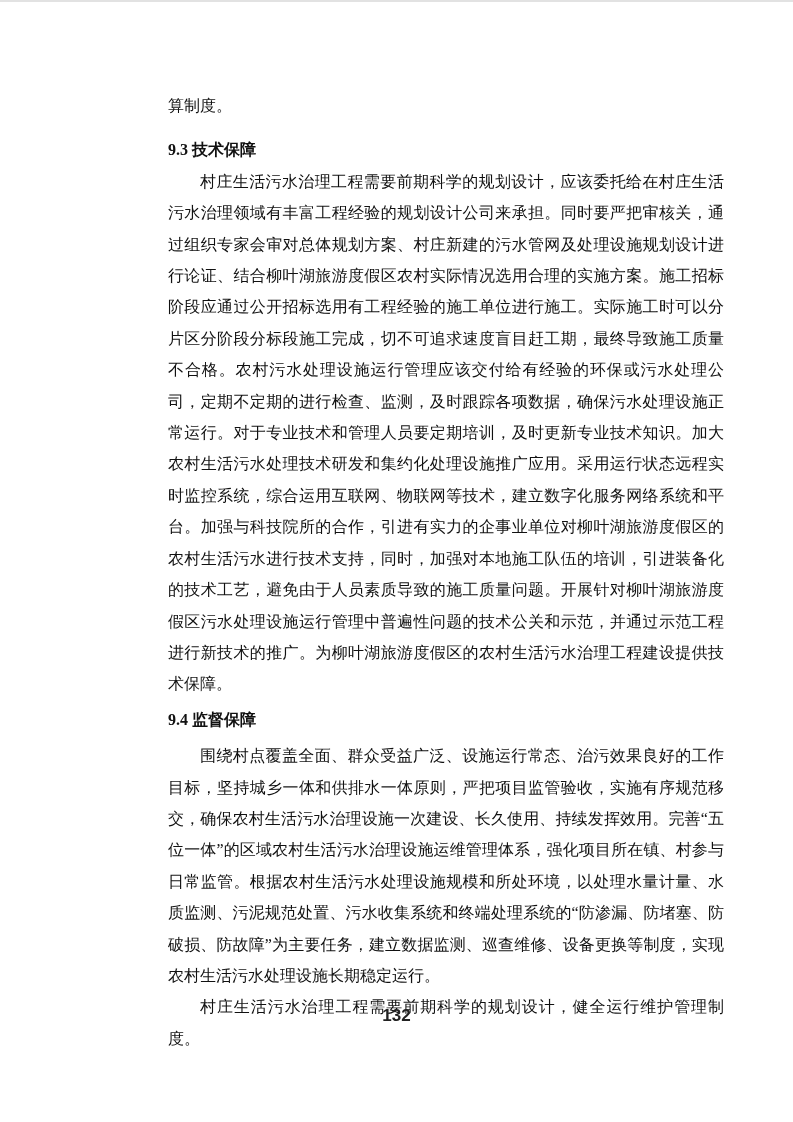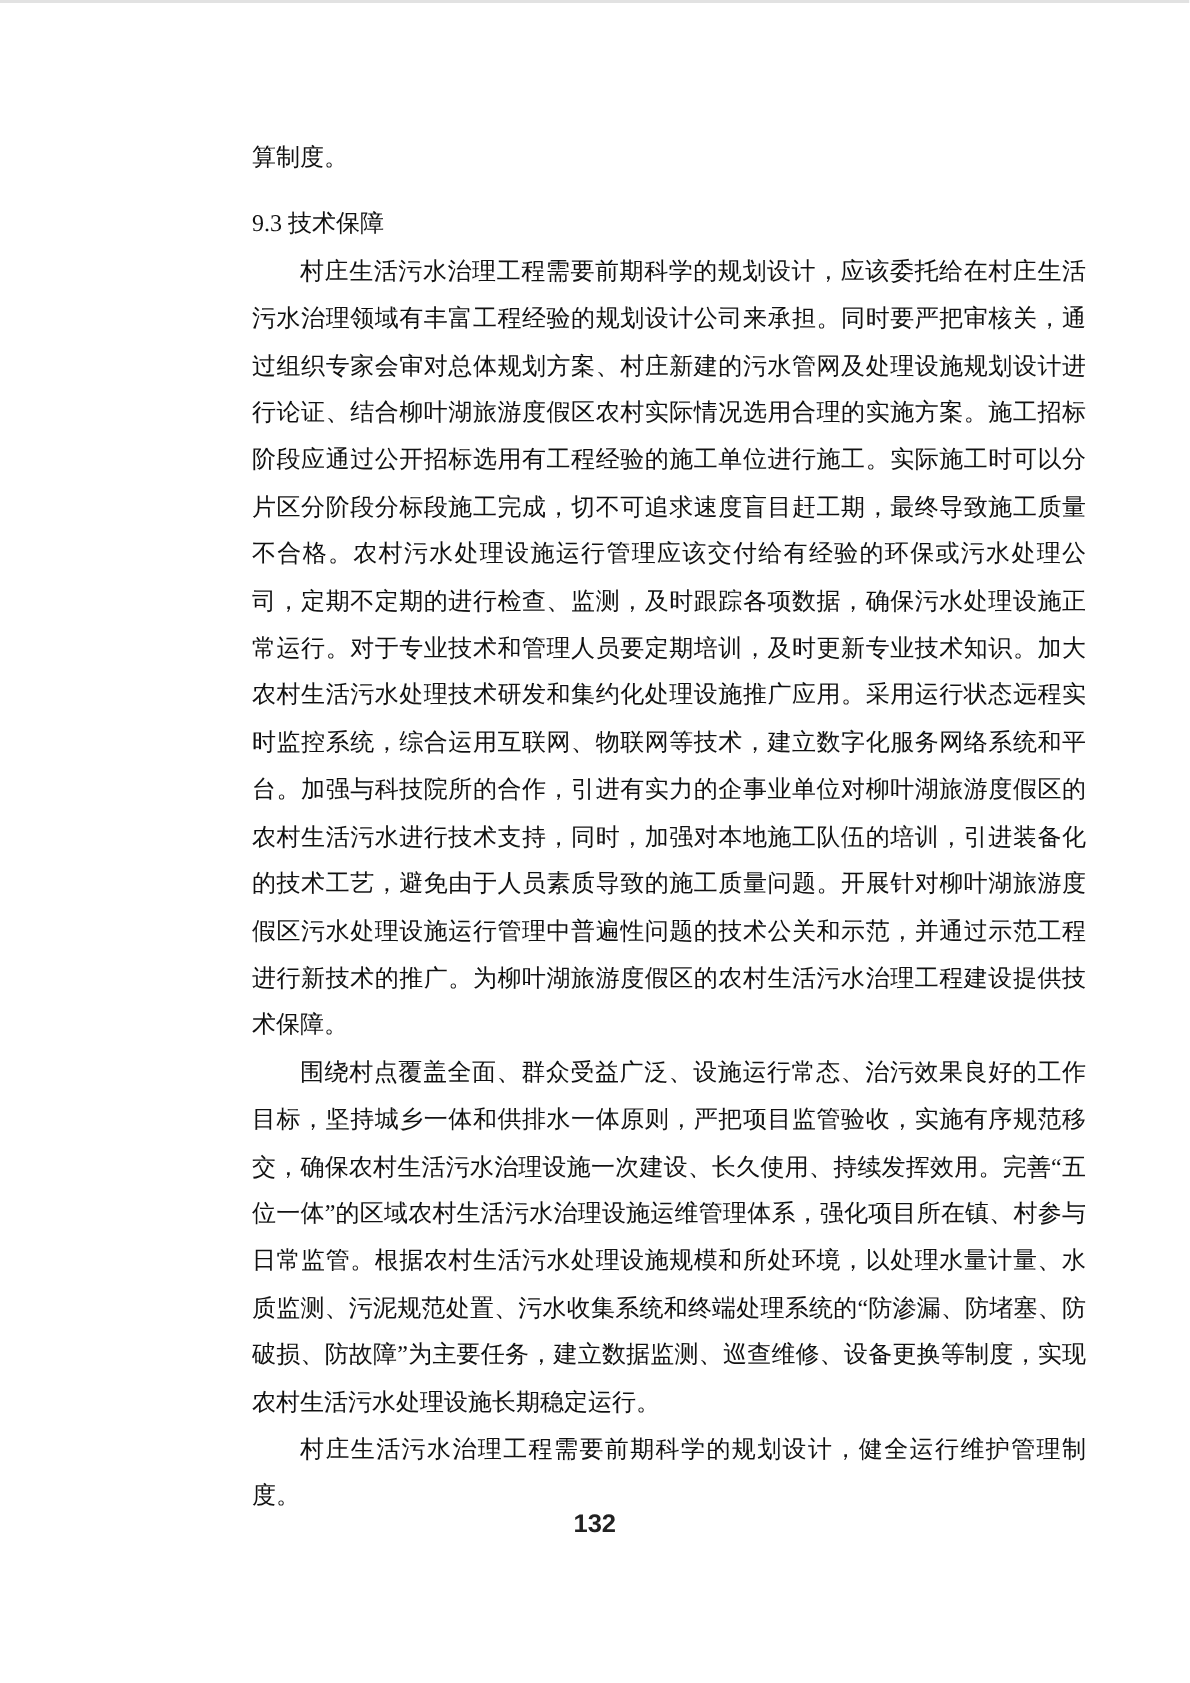--- a/index.html
+++ b/index.html
@@ -32,21 +32,21 @@
   .content p {
     margin: 0;
     word-break: break-all;
   }
   .content p.indent {
     text-indent: 32px;
   }
   .content h2 {
     font-size: 16px;
     line-height: 31.4px;
-    font-weight: normal;
+    font-weight: bold;
     margin: 13px 0 0 0;
   }
   .content h2.h94 {
     margin: 4px 0 5px 0;
   }
   .page-number {
     position: absolute;
     top: 1006px;
     left: 0;
     width: 100%;
@@ -63,20 +63,21 @@
 
 <div class="page">
   <div class="content">
 
     <p>算制度。</p>
 
     <h2>9.3 技术保障</h2>
 
     <p class="indent">村庄生活污水治理工程需要前期科学的规划设计，应该委托给在村庄生活污水治理领域有丰富工程经验的规划设计公司来承担。同时要严把审核关，通过组织专家会审对总体规划方案、村庄新建的污水管网及处理设施规划设计进行论证、结合柳叶湖旅游度假区农村实际情况选用合理的实施方案。施工招标阶段应通过公开招标选用有工程经验的施工单位进行施工。实际施工时可以分片区分阶段分标段施工完成，切不可追求速度盲目赶工期，最终导致施工质量不合格。农村污水处理设施运行管理应该交付给有经验的环保或污水处理公司，定期不定期的进行检查、监测，及时跟踪各项数据，确保污水处理设施正常运行。对于专业技术和管理人员要定期培训，及时更新专业技术知识。加大农村生活污水处理技术研发和集约化处理设施推广应用。采用运行状态远程实时监控系统，综合运用互联网、物联网等技术，建立数字化服务网络系统和平台。加强与科技院所的合作，引进有实力的企事业单位对柳叶湖旅游度假区的农村生活污水进行技术支持，同时，加强对本地施工队伍的培训，引进装备化的技术工艺，避免由于人员素质导致的施工质量问题。开展针对柳叶湖旅游度假区污水处理设施运行管理中普遍性问题的技术公关和示范，并通过示范工程进行新技术的推广。为柳叶湖旅游度假区的农村生活污水治理工程建设提供技术保障。</p>
 
+    <h2 class="h94">9.4 监督保障</h2>
 
     <p class="indent">围绕村点覆盖全面、群众受益广泛、设施运行常态、治污效果良好的工作目标，坚持城乡一体和供排水一体原则，严把项目监管验收，实施有序规范移交，确保农村生活污水治理设施一次建设、长久使用、持续发挥效用。完善“五位一体”的区域农村生活污水治理设施运维管理体系，强化项目所在镇、村参与日常监管。根据农村生活污水处理设施规模和所处环境，以处理水量计量、水质监测、污泥规范处置、污水收集系统和终端处理系统的“防渗漏、防堵塞、防破损、防故障”为主要任务，建立数据监测、巡查维修、设备更换等制度，实现农村生活污水处理设施长期稳定运行。</p>
 
     <p class="indent">村庄生活污水治理工程需要前期科学的规划设计，健全运行维护管理制度。</p>
 
   </div>
 
   <div class="page-number">132</div>
 </div>
 

